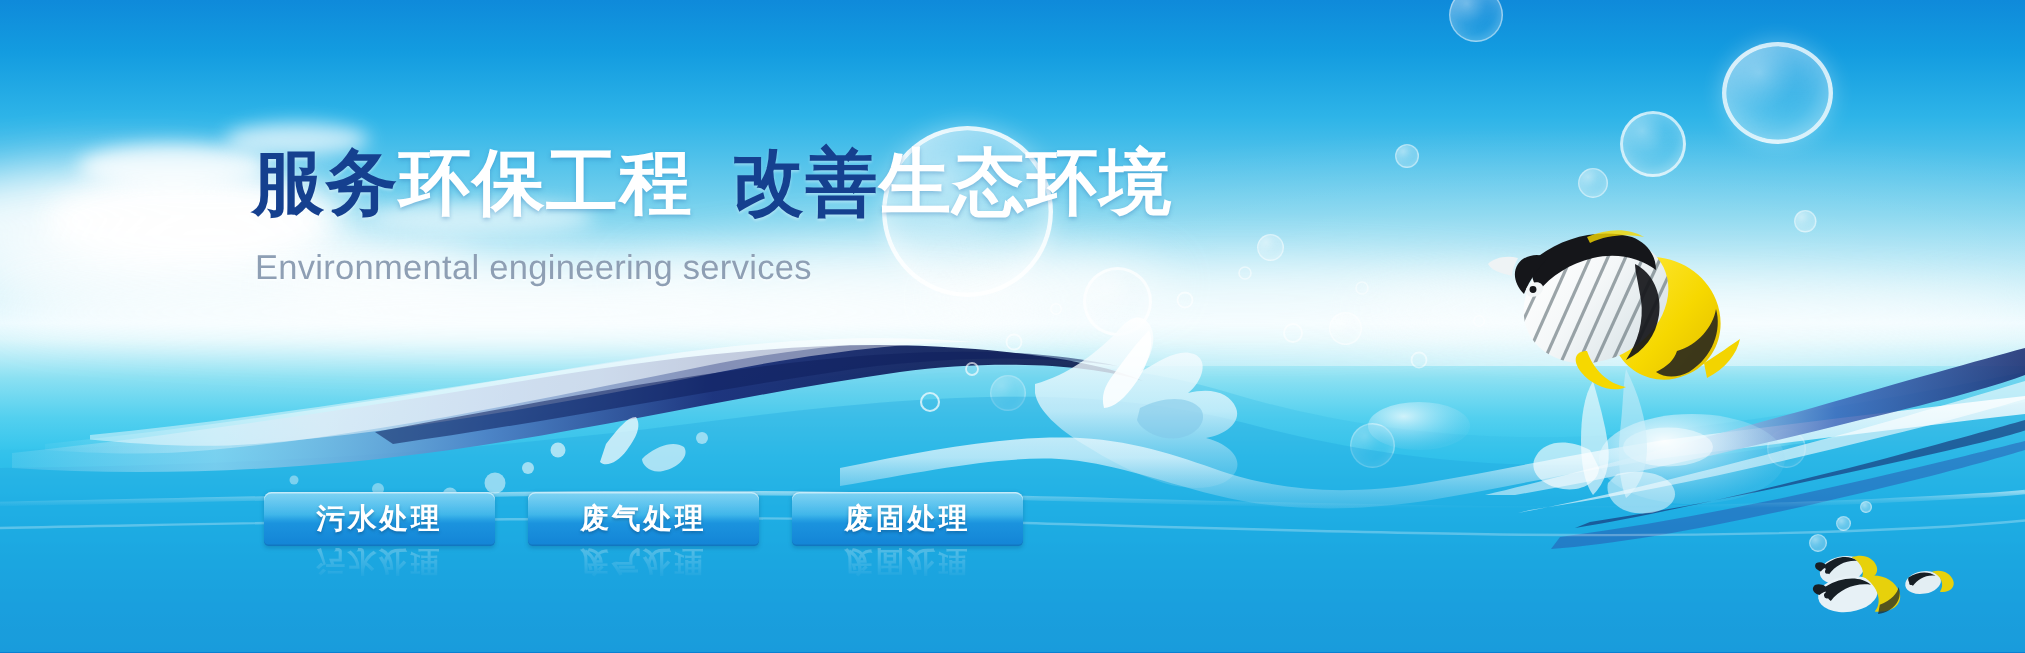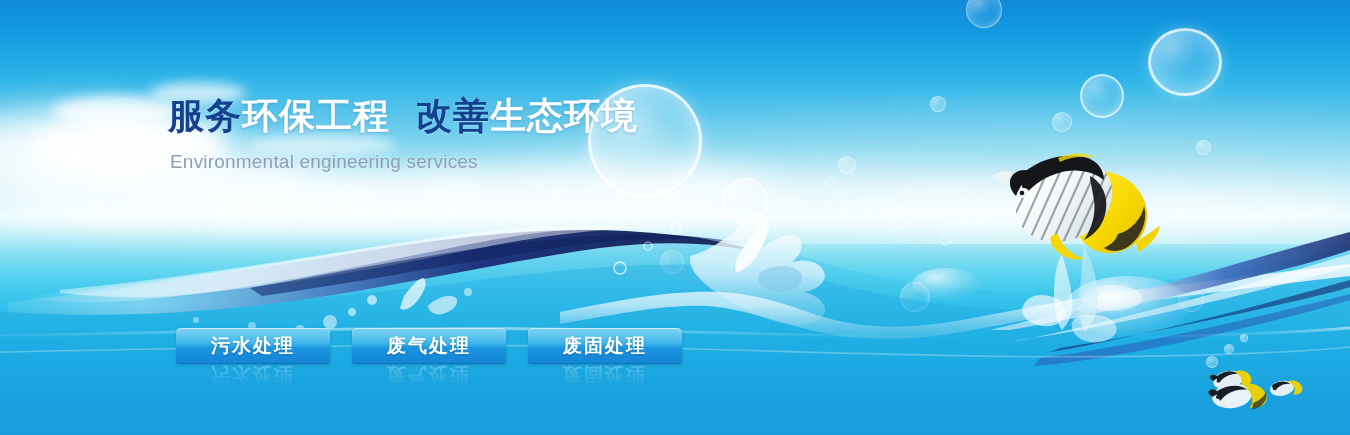--- a/index.html
+++ b/index.html
@@ -65,30 +65,30 @@
     box-shadow:inset 0 0 26px rgba(255,255,255,.65),0 0 16px rgba(255,255,255,.35);
     pointer-events:none;
   }
 
   
   .water-wrap{position:absolute;left:0;top:0;width:1350px;height:435px;pointer-events:none;}
 
   
   .copy{position:absolute;left:168px;top:96px;width:760px;}
   .headline{
-    font-size:36px;line-height:1.12;font-weight:700;letter-spacing:1px;
+    font-size:48px;line-height:1.12;font-weight:700;letter-spacing:1px;
     white-space:nowrap;margin:0;
   }
   .hl-dark{color:#15408f;text-shadow:0 1px 2px rgba(255,255,255,.35);}
   .hl-light{color:#ffffff;text-shadow:0 1px 3px rgba(40,110,175,.35);}
   .hl-gap{display:inline-block;width:26px;}
 
   .sub{
     margin:14px 0 0 2px;
-    font-size:19px;line-height:1.28;font-weight:400;
+    font-size:23px;line-height:1.28;font-weight:400;
     color:#8e9fb4;letter-spacing:.2px;
     text-shadow:0 1px 1px rgba(255,255,255,.5);
   }
   .sub div{white-space:nowrap;}
 
   
   .btn-row{position:absolute;left:176px;top:328px;display:flex;gap:22px;}
   .btn-unit{position:relative;}
   .btn{
     width:154px;height:36px;

